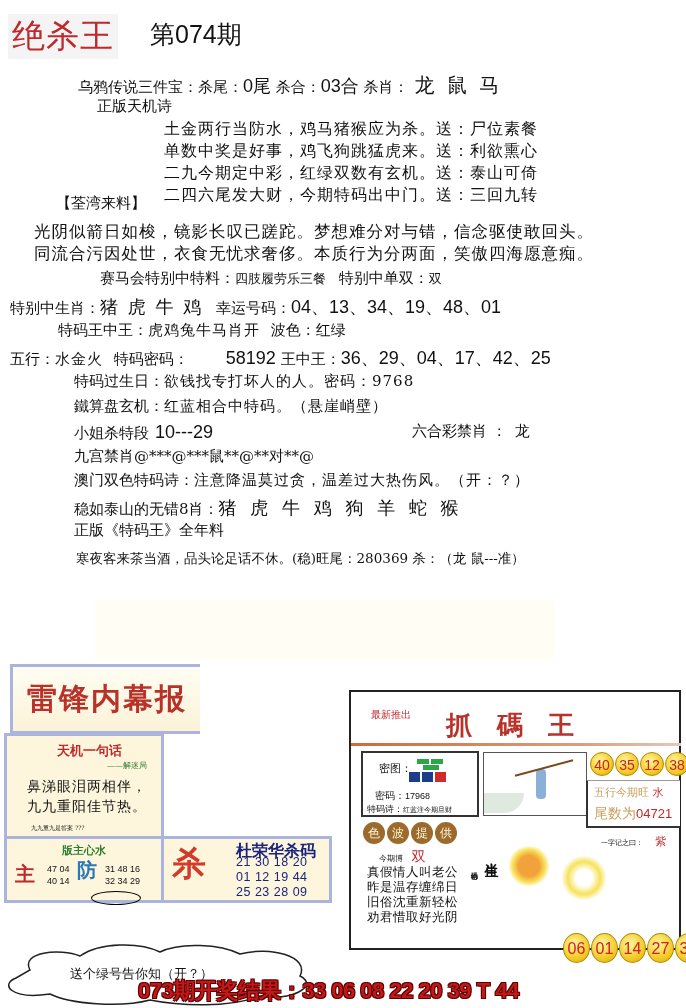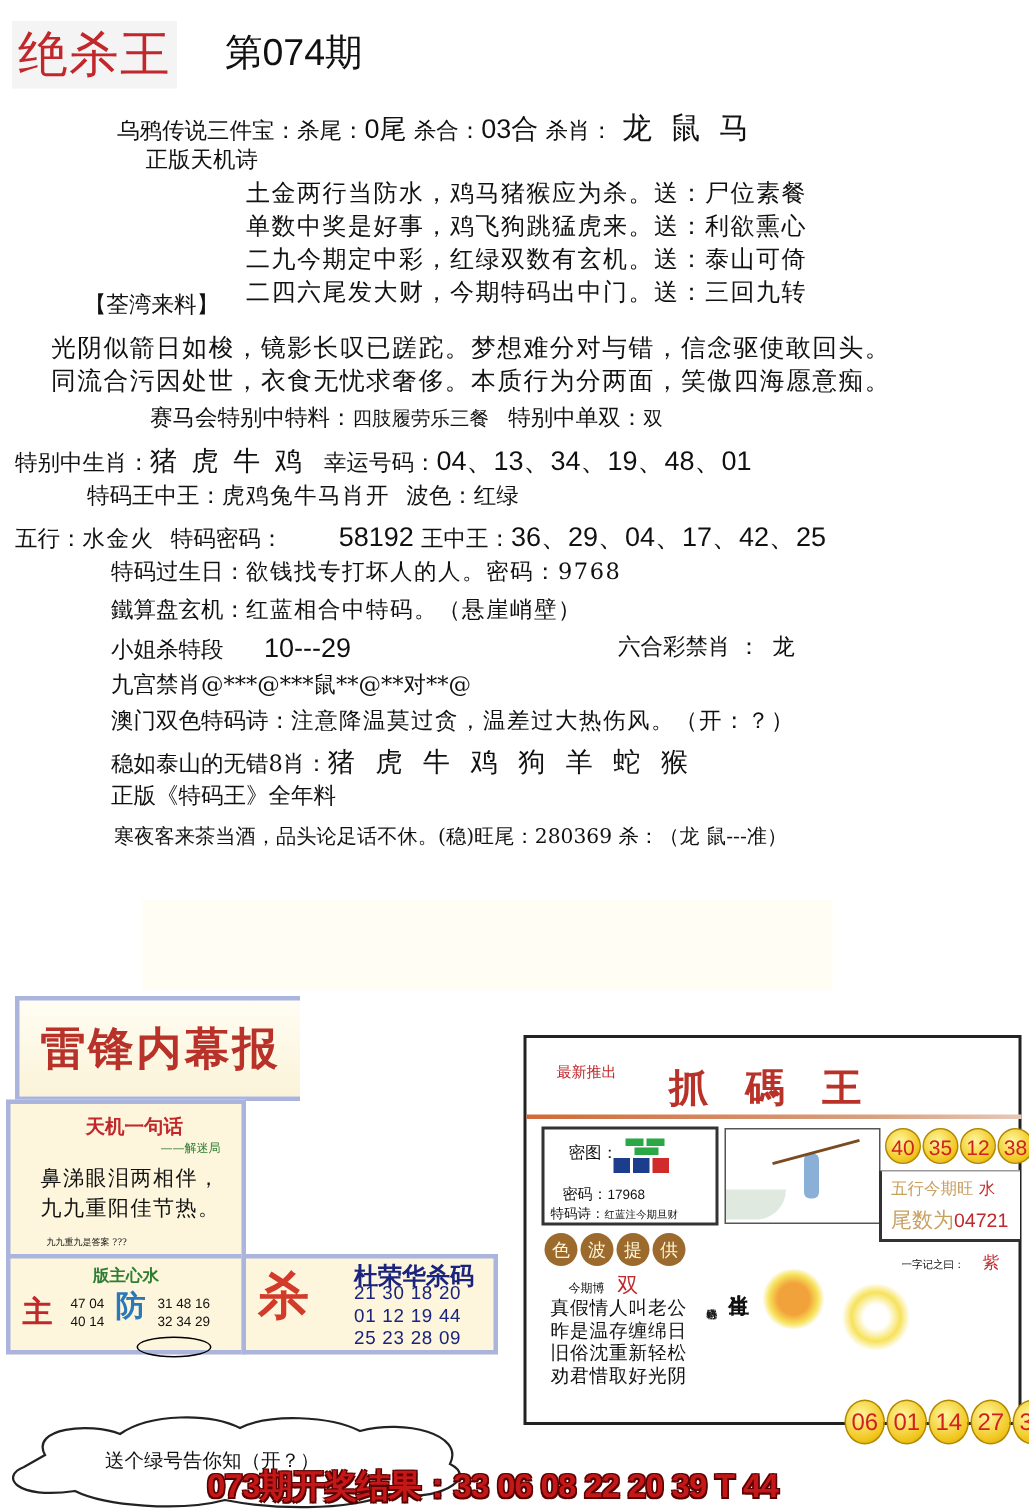--- a/index.html
+++ b/index.html
@@ -88,21 +88,21 @@
 
 <div class="abs t16" style="left:74px;top:372px;">
   <span>特码过生日：</span><span class="spaced">欲钱找专打坏人的人。密码：9768</span>
 </div>
 
 <div class="abs t16" style="left:74px;top:397px;">
   <span>鐵算盘玄机：</span><span class="spaced">红蓝相合中特码。（悬崖峭壁）</span>
 </div>
 
 <div class="abs t16" style="left:74px;top:422px;">
-  <span>小姐杀特段</span><span class="sans" style="font-size:18px;margin-left:27px;">10---29</span>
+  <span>小姐杀特段</span><span class="sans" style="font-size:18px;margin-left:6px;">10---29</span>
 </div>
 <div class="abs t16" style="left:412px;top:422px;">
   <span>六合彩禁肖 ：</span><span style="margin-left:8px;">龙</span>
 </div>
 
 <div class="abs t16" style="left:74px;top:447px;">九宫禁肖@***@***鼠**@**对**@</div>
 
 <div class="abs t16" style="left:74px;top:471px;">
   <span>澳门双色特码诗：</span><span class="spaced">注意降温莫过贪，温差过大热伤风。（开：？）</span>
 </div>

